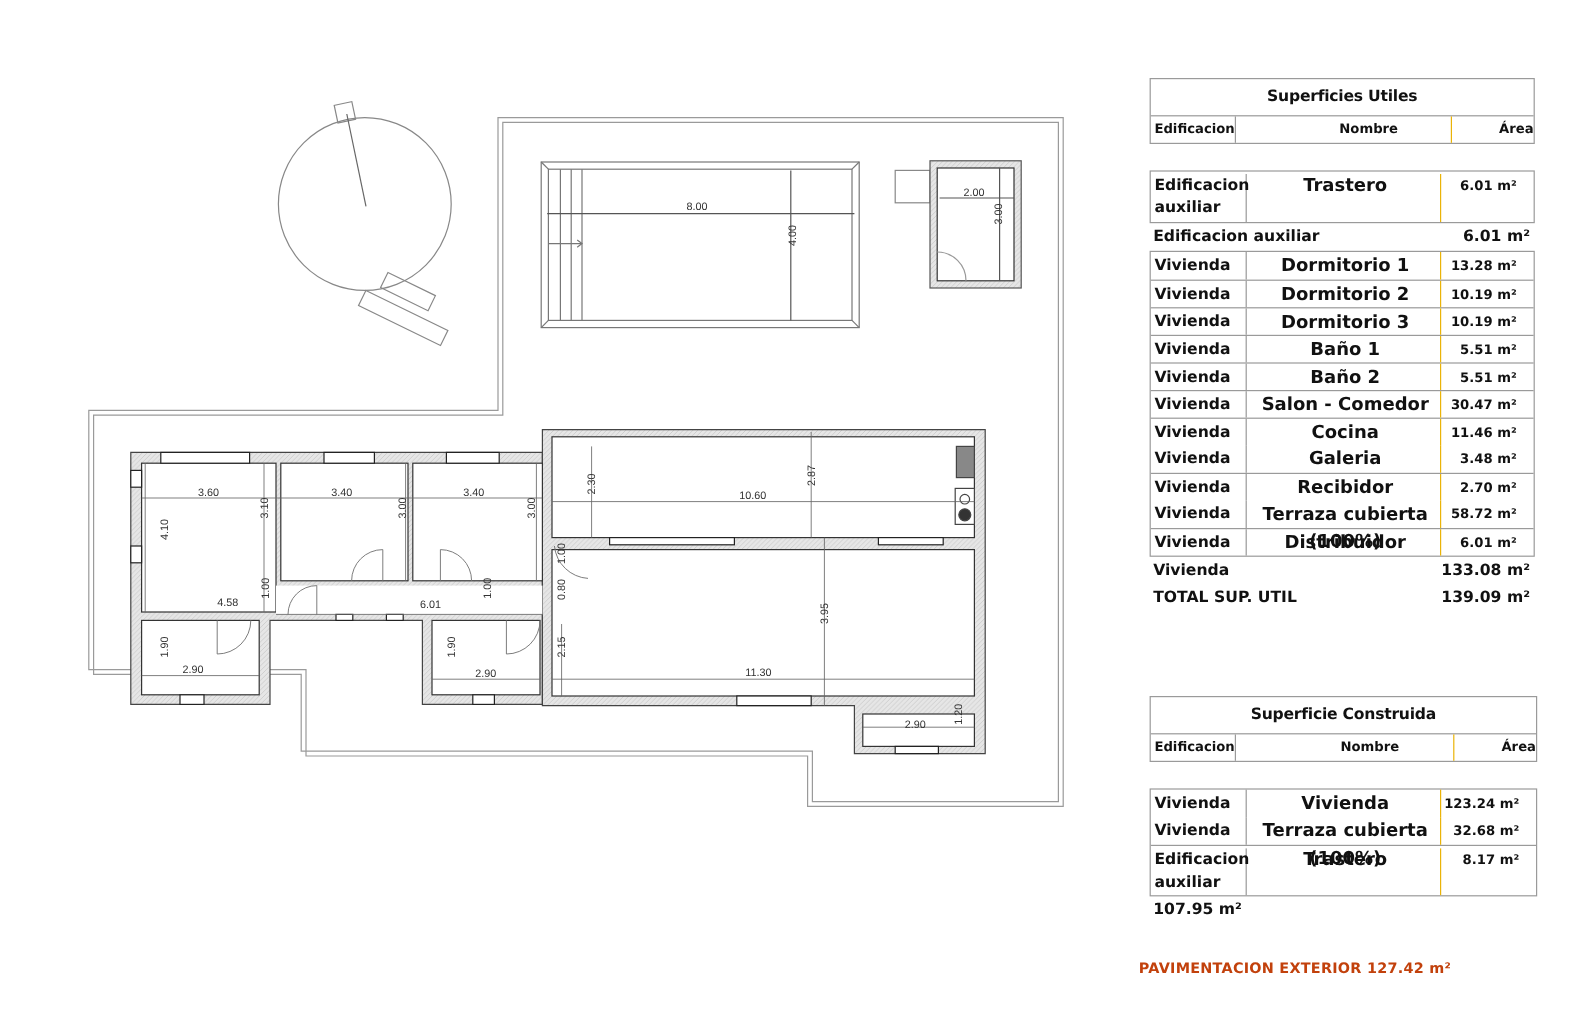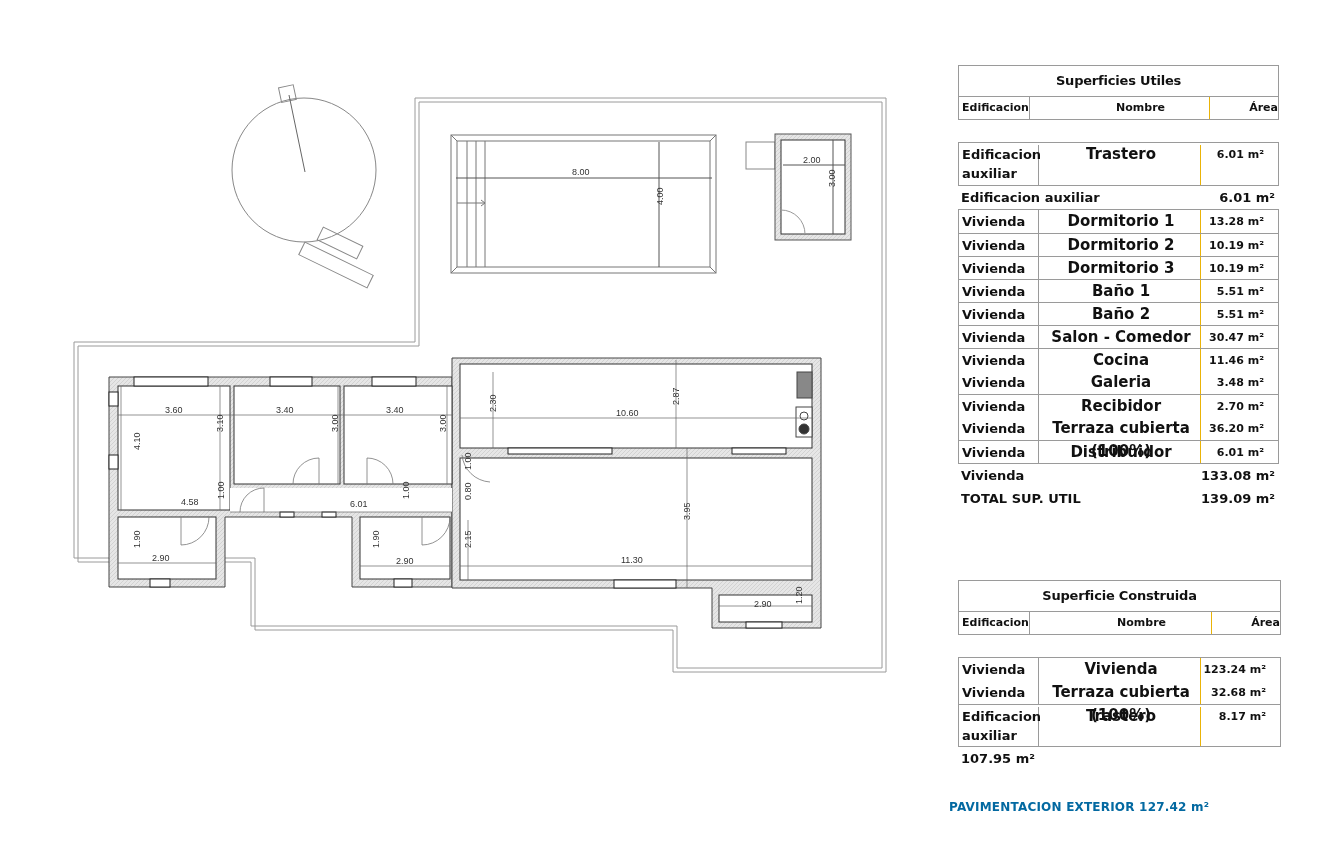--- a/index.html
+++ b/index.html
@@ -17,21 +17,21 @@
   .hdr .c3 { text-align: center; padding-right: 0; }
   .drow { font-weight: bold; border-top: 1px solid #9a9a9a; }
   .drow:first-child { border-top: none; }
   .drow .c1 { font-size: 13px; }
   .drow .c2 { font-size: 15px; }
   .drow .c3 { font-size: 11px; }
   .nb { border-top: none; }
   .sum { display: flex; font-weight: bold; font-size: 13px; height: 23px; line-height: 23px; padding-left: 3px; }
   .sum .label { flex: 1; }
   .sum .val { padding-right: 4px; }
-  .pav { position: absolute; left: 949px; top: 800px; font-family: "DejaVu Sans", sans-serif; font-weight: bold; font-size: 12px; letter-spacing: 0.2px; color: #0369a1; }
+  .pav { position: absolute; left: 949px; top: 800px; font-family: "DejaVu Sans", sans-serif; font-weight: bold; font-size: 12px; letter-spacing: 0.2px; color: #c2410c; }
 </style>
 </head>
 <body>
 
 <svg id="plan" width="930" height="859" viewBox="0 0 930 859" xmlns="http://www.w3.org/2000/svg">
   <defs>
     <pattern id="hatch" width="4" height="4" patternUnits="userSpaceOnUse">
       <rect width="4" height="4" fill="#e6e6e6"></rect>
       <path d="M0 4 L4 0" stroke="#c4c4c4" stroke-width="0.6"></path>
     </pattern>
@@ -243,21 +243,21 @@
       <div class="c3">3.48 m²</div>
     </div>
     <div class="row drow" style="height:23px; line-height:23px;">
       <div class="c1">Vivienda</div>
       <div class="c2">Recibidor</div>
       <div class="c3">2.70 m²</div>
     </div>
     <div class="row drow nb" style="height:23px; line-height:23px;">
       <div class="c1">Vivienda</div>
       <div class="c2">Terraza cubierta (100%)</div>
-      <div class="c3">36.20 m²</div>
+      <div class="c3">58.72 m²</div>
     </div>
     <div class="row drow" style="height:23px; line-height:23px;">
       <div class="c1">Vivienda</div>
       <div class="c2">Distribuidor</div>
       <div class="c3">6.01 m²</div>
     </div>
   </div>
   <div class="sum">
     <span class="label">Vivienda</span>
     <span class="val">133.08 m²</span>

